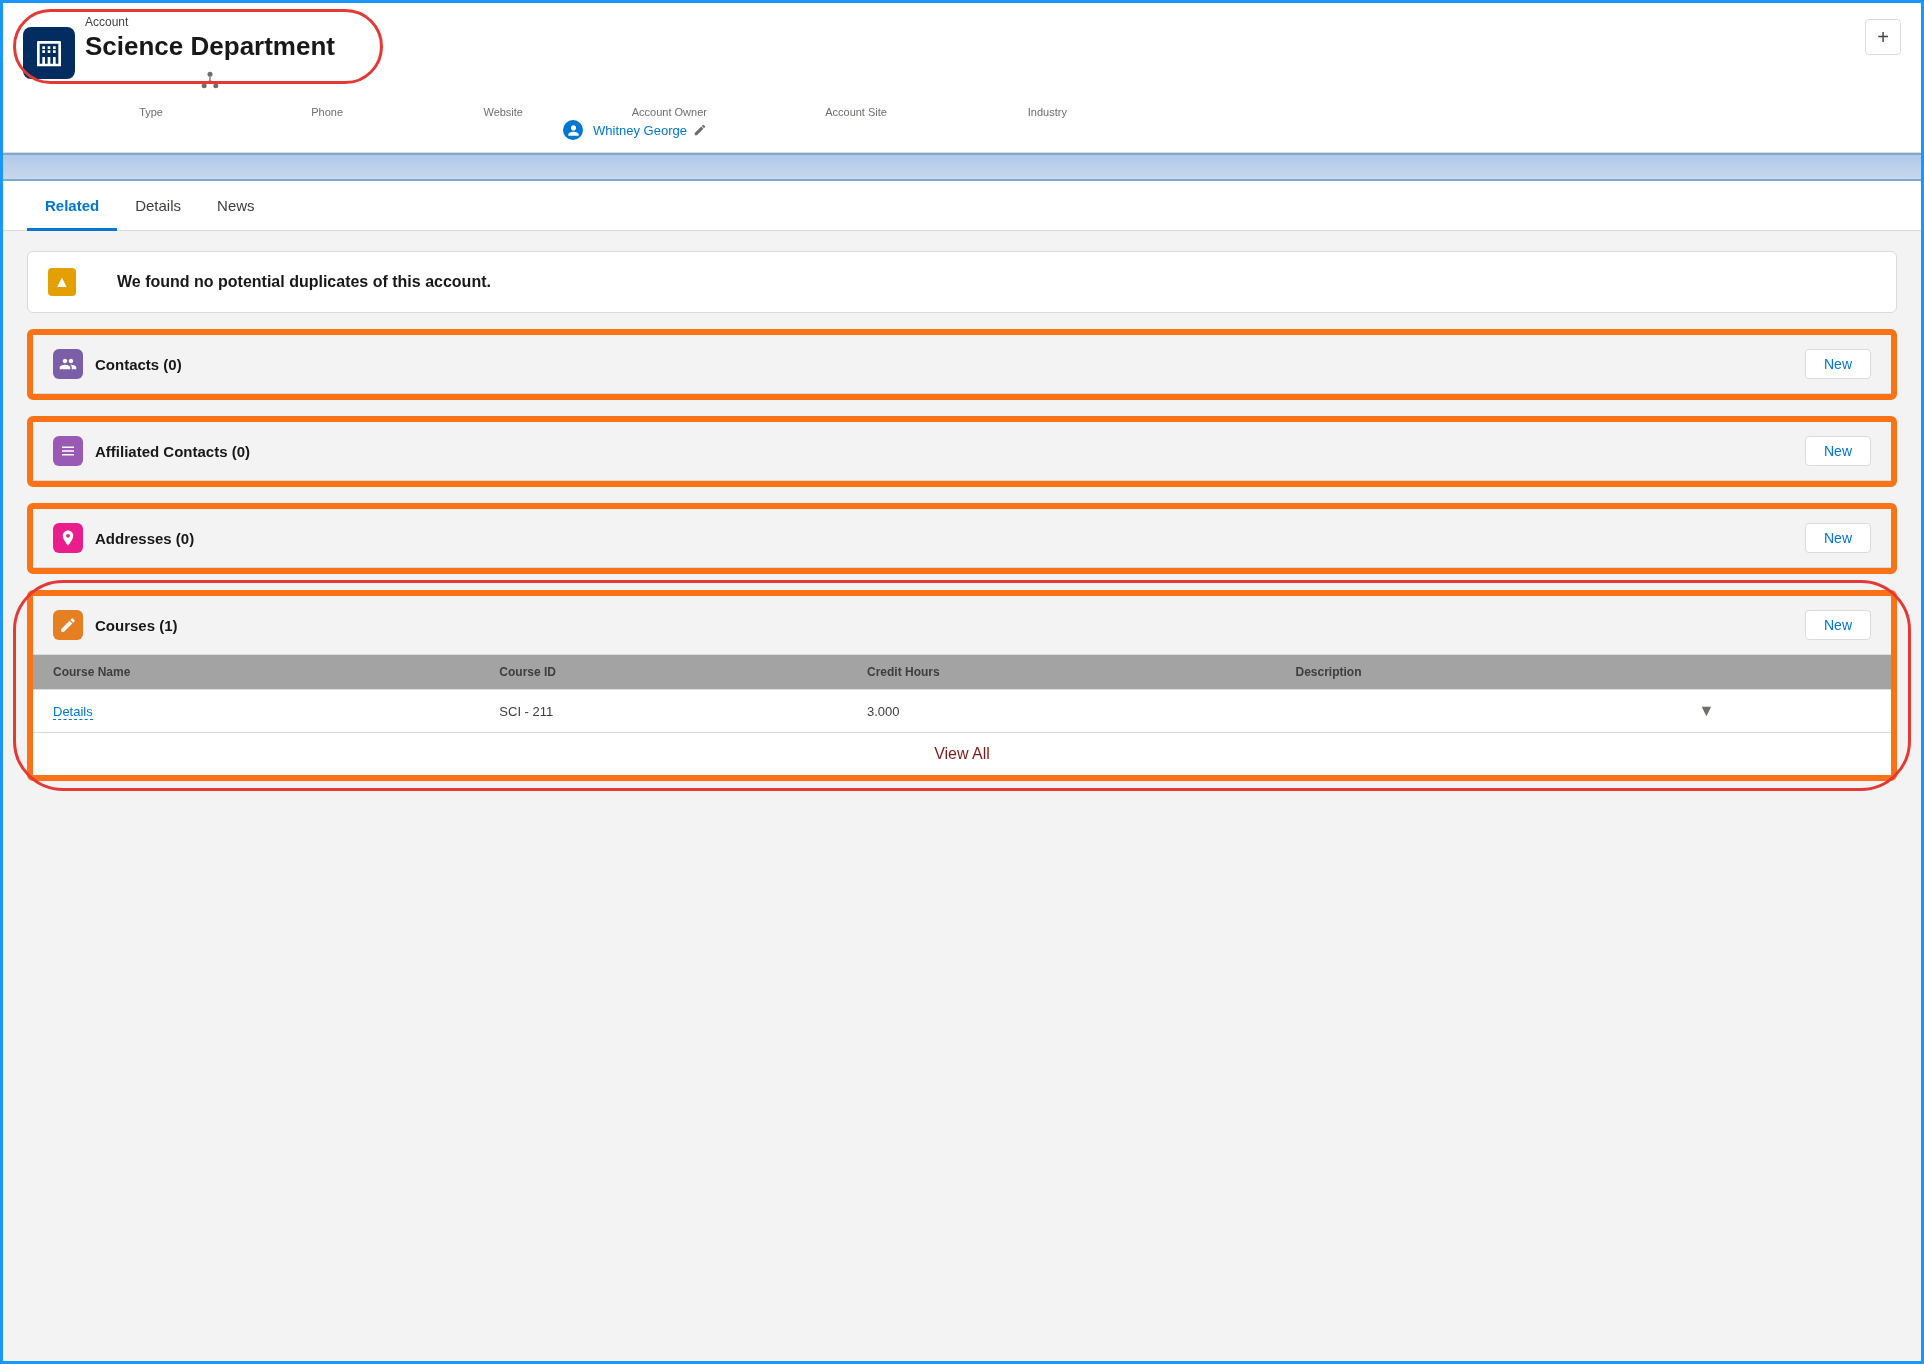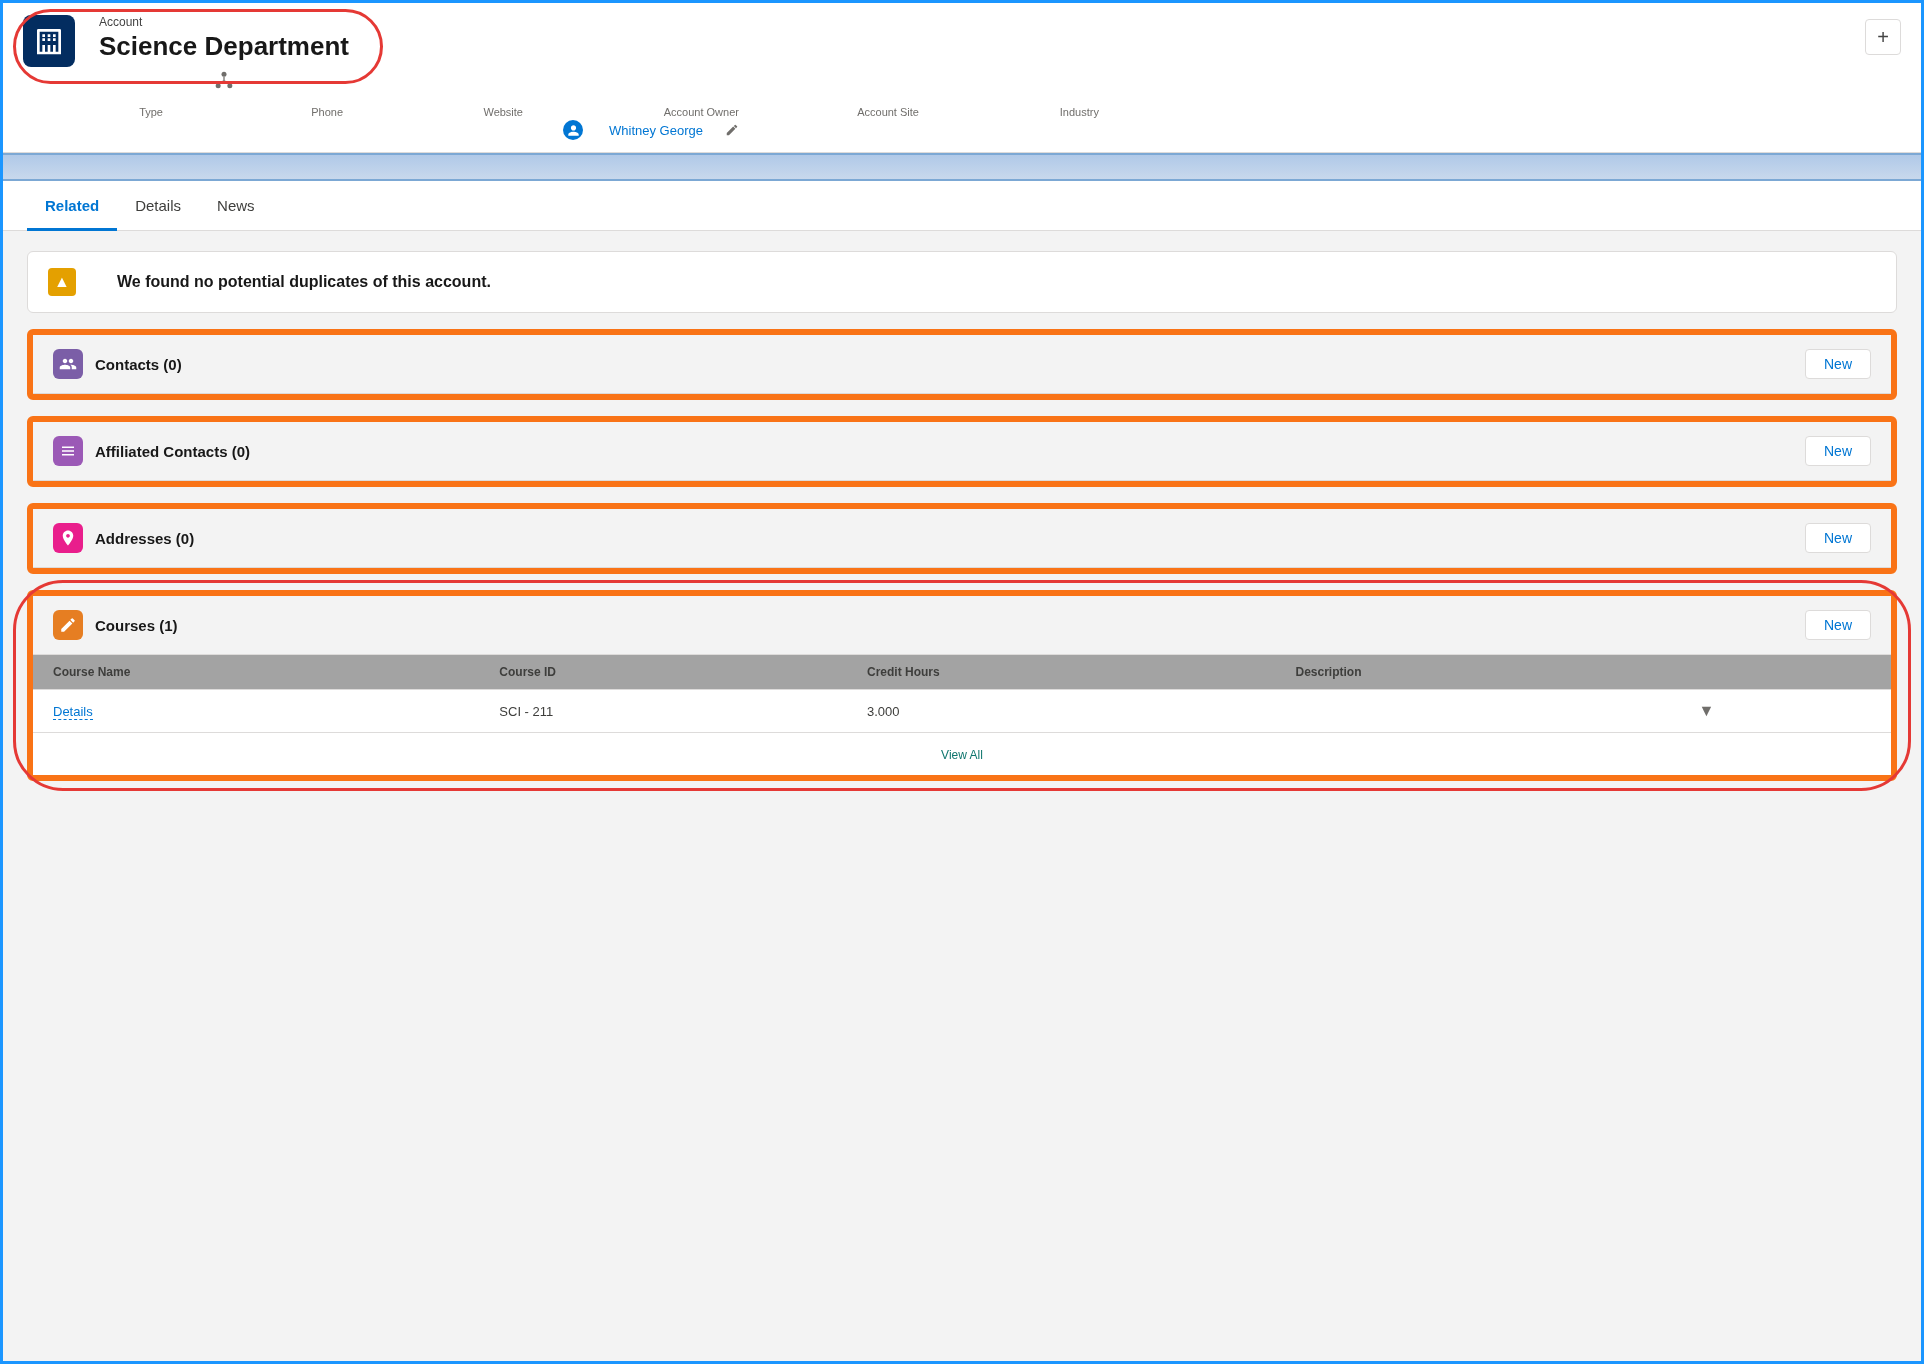--- a/index.html
+++ b/index.html
@@ -12,22 +12,22 @@
 
     
     .header {
       background: #ffffff;
       padding: 12px 20px 0 20px;
       border-bottom: 1px solid #dddbda;
       position: relative;
     }
     .header-top {
       display: flex;
-      align-items: flex-start;
-      gap: 24px;
+      align-items: center;
+      gap: 10px;
       margin-bottom: 6px;
     }
     .account-icon-wrapper {
       width: 52px;
       height: 52px;
       background: #032d60;
       border-radius: 8px;
       display: flex;
       align-items: center;
       justify-content: center;
@@ -97,21 +97,21 @@
     }
     .header-field-value {
       font-size: 13px;
       color: #3e3e3c;
     }
     .header-field-value.link {
       color: #0176d3;
       text-decoration: none;
       display: flex;
       align-items: center;
-      gap: 22px;
+      gap: 6px;
     }
 
     
     .header-highlight {
       position: absolute;
       top: 6px;
       left: 10px;
       width: 370px;
       height: 75px;
       border: 3px solid #e53935;
@@ -266,22 +266,22 @@
       color: #0176d3;
       text-decoration: none;
       border-bottom: 1px dashed #0176d3;
     }
     .view-all {
       text-align: center;
       padding: 12px;
       background: white;
     }
     .view-all a {
-      color: #0f766e;
-      font-size: 12px;
+      color: #7f1d1d;
+      font-size: 16px;
       text-decoration: none;
     }
 
     
     .row-dropdown {
       color: #706e6b;
       font-size: 16px;
       cursor: pointer;
     }
 

